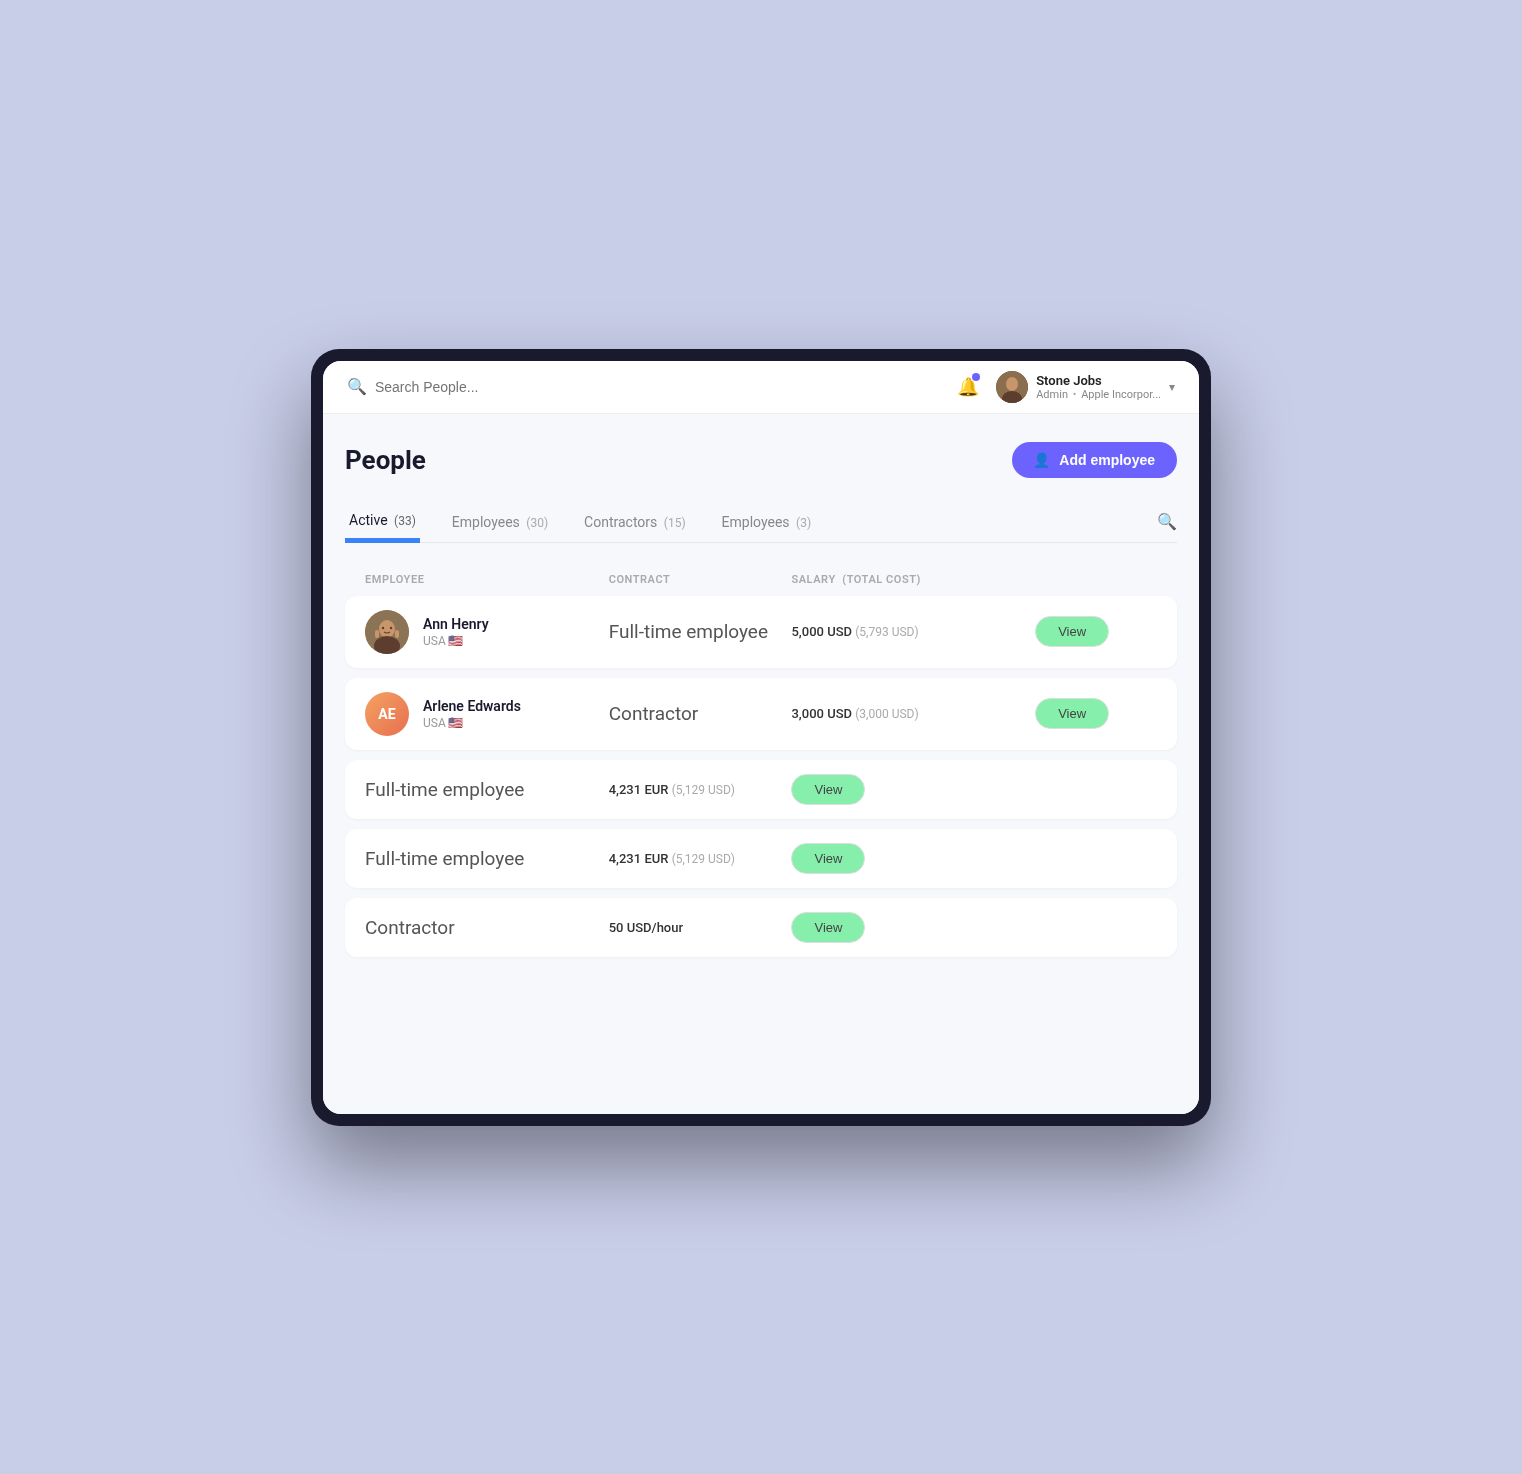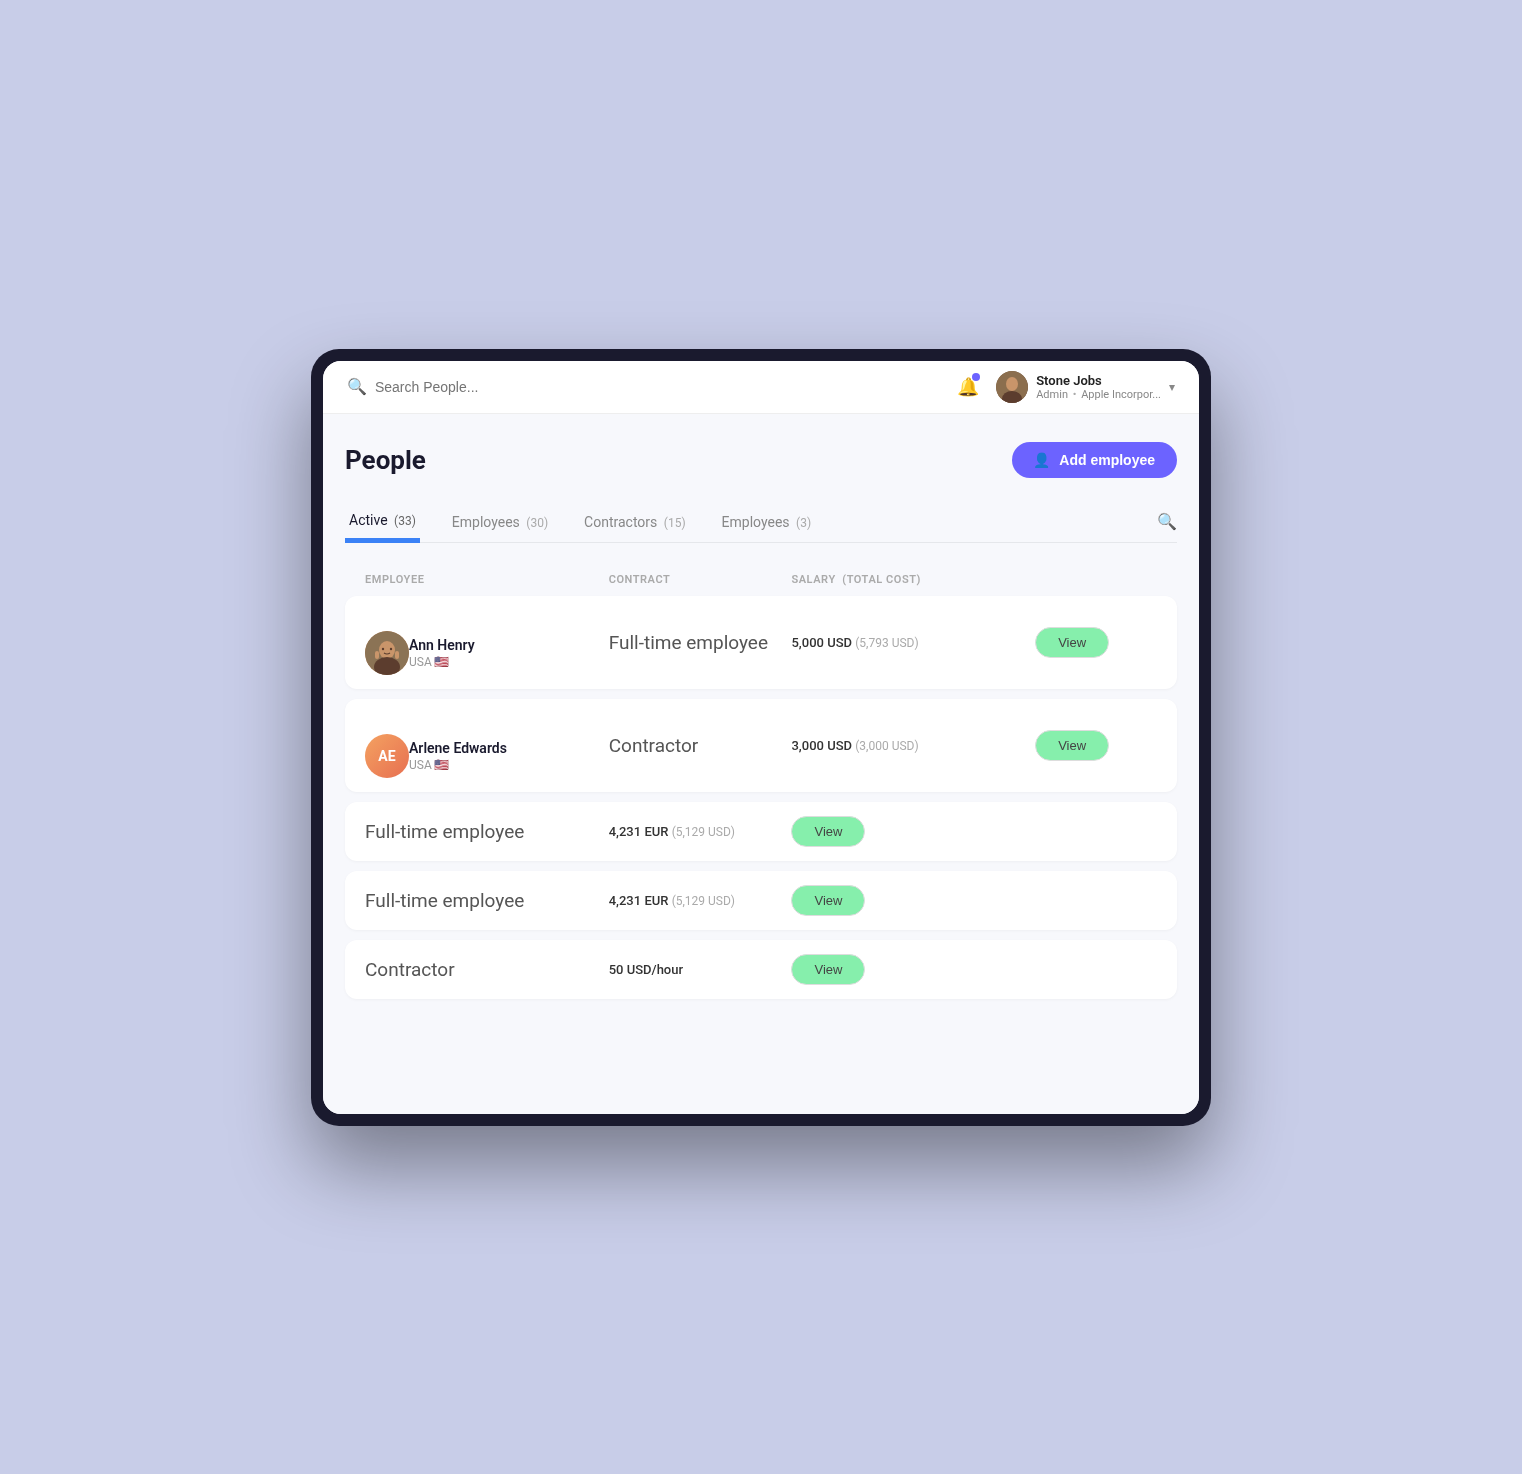--- a/index.html
+++ b/index.html
@@ -245,21 +245,21 @@
       display: grid;
       grid-template-columns: 2fr 1.5fr 2fr 1fr;
       align-items: center;
       padding: 14px 20px;
       box-shadow: 0 1px 3px rgba(0,0,0,0.04);
     }
 
     .employee-info {
       display: flex;
       align-items: center;
-      margin-top: 21px;
+      gap: 14px;
     }
 
     .employee-avatar {
       width: 44px;
       height: 44px;
       border-radius: 50%;
       overflow: hidden;
       display: flex;
       align-items: center;
       justify-content: center;

